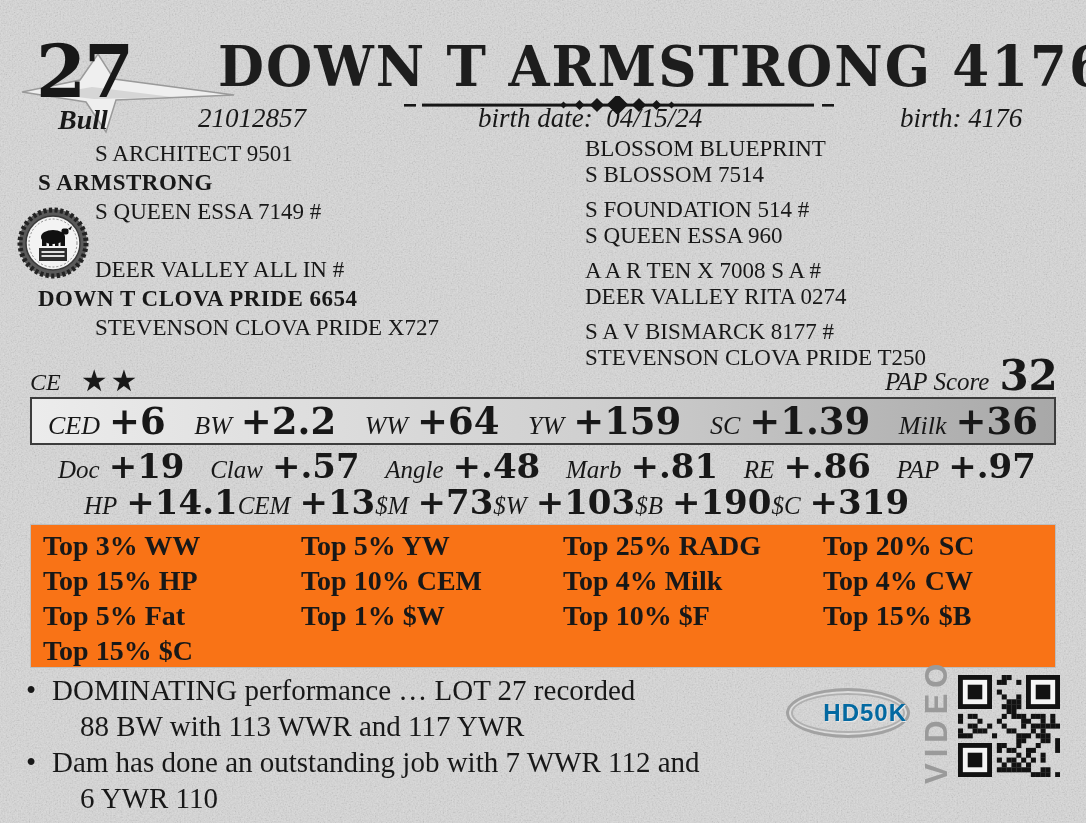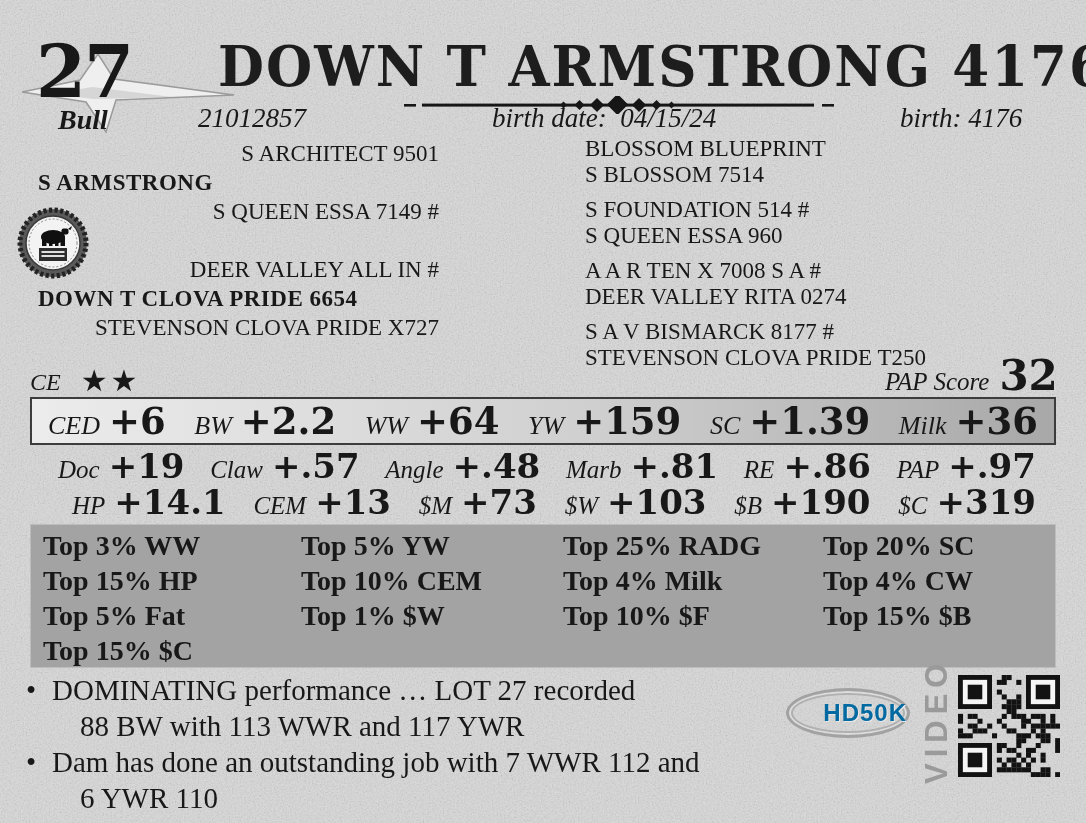--- a/index.html
+++ b/index.html
@@ -21,27 +21,27 @@
 
   
   .title-block { left:218px; top:36px; width:800px; text-align:center; }
   .page-title { font-family:"DejaVu Serif",serif; font-weight:bold; font-size:53px; line-height:56px;
     letter-spacing:2px; color:#1d1d1d; transform:scaleY(1.06); transform-origin:top; white-space:nowrap; }
   .divider { display:block; margin:4px auto 0 auto; }
 
   
   .info { top:103px; font-style:italic; font-size:27px; }
   .info-reg { left:198px; }
-  .info-birth { left:492px; }
+  .info-birth { left:478px; }
   .info-tattoo { left:900px; }
 
   
   .ped { font-size:23px; line-height:29px; white-space:nowrap; }
   .ped-left { left:38px; top:139px; }
-  .ped-left .indent { padding-left:57px;text-align:right; }
+  .ped-left .indent { padding-left:57px; }
   .ped-name { font-weight:bold; letter-spacing:0.5px; }
   .gap-top { margin-top:29px; }
   .ped-right { left:585px; top:136px; line-height:26px; }
   .ped-pair { margin-bottom:9px; }
   .badge { left:16px; top:206px; }
 
   
   .ce-row { left:30px; top:362px; font-size:24px; }
   .ce-label { font-style:italic; }
   .ce-stars { font-size:30px; letter-spacing:3px; position:relative; top:1px; margin-left:14px; }
@@ -53,27 +53,27 @@
   .epd-cell { display:flex; align-items:baseline; white-space:nowrap; }
   .epd-cell i { font-style:italic; font-weight:normal; }
   .epd-cell b { font-family:"DejaVu Serif",serif; font-weight:bold; }
   .epd-row1 { left:30px; top:397px; width:1026px; height:48px; box-sizing:border-box;
     background:linear-gradient(90deg,#ececec 0%, #cfcfcf 55%, #a8a8a8 100%);
     border:2px solid #3c3c3c; display:flex; align-items:center; justify-content:space-between;
     padding:0 16px; }
   .epd-row1 .epd-cell i { font-size:26px; margin-right:9px; }
   .epd-row1 .epd-cell b { font-size:37px; }
   .epd-row2 { left:58px; top:446px; width:978px; display:flex; justify-content:space-between; }
-  .epd-row3 { left:72px; top:482px; width:964px; display:flex; justify-content:space-between; }
+  .epd-row3 { left:84px; top:482px; width:964px; display:flex; }
   .epd-row2 .epd-cell i, .epd-row3 .epd-cell i { font-size:25px; margin-right:9px; }
   .epd-row2 .epd-cell b, .epd-row3 .epd-cell b { font-size:34px; }
 
   
   .top-box { left:30px; top:524px; width:1026px; height:144px; box-sizing:border-box;
-    background:#a3a3a3; border:1px solid #bdbdbd;
+    background:#f97316; border:1px solid #bdbdbd;
     display:grid; grid-template-columns:258px 262px 260px auto; align-content:start;
     padding:3px 0 0 12px; font-weight:bold; font-size:28px; line-height:35px; }
   .top-item { white-space:nowrap; }
 
   
   .notes { left:26px; top:672px; width:778px; font-size:29px; line-height:36px; }
   .note { display:flex; }
   .note-bullet { width:26px; flex:none; }
   .note-l2 { padding-left:28px; }
 

